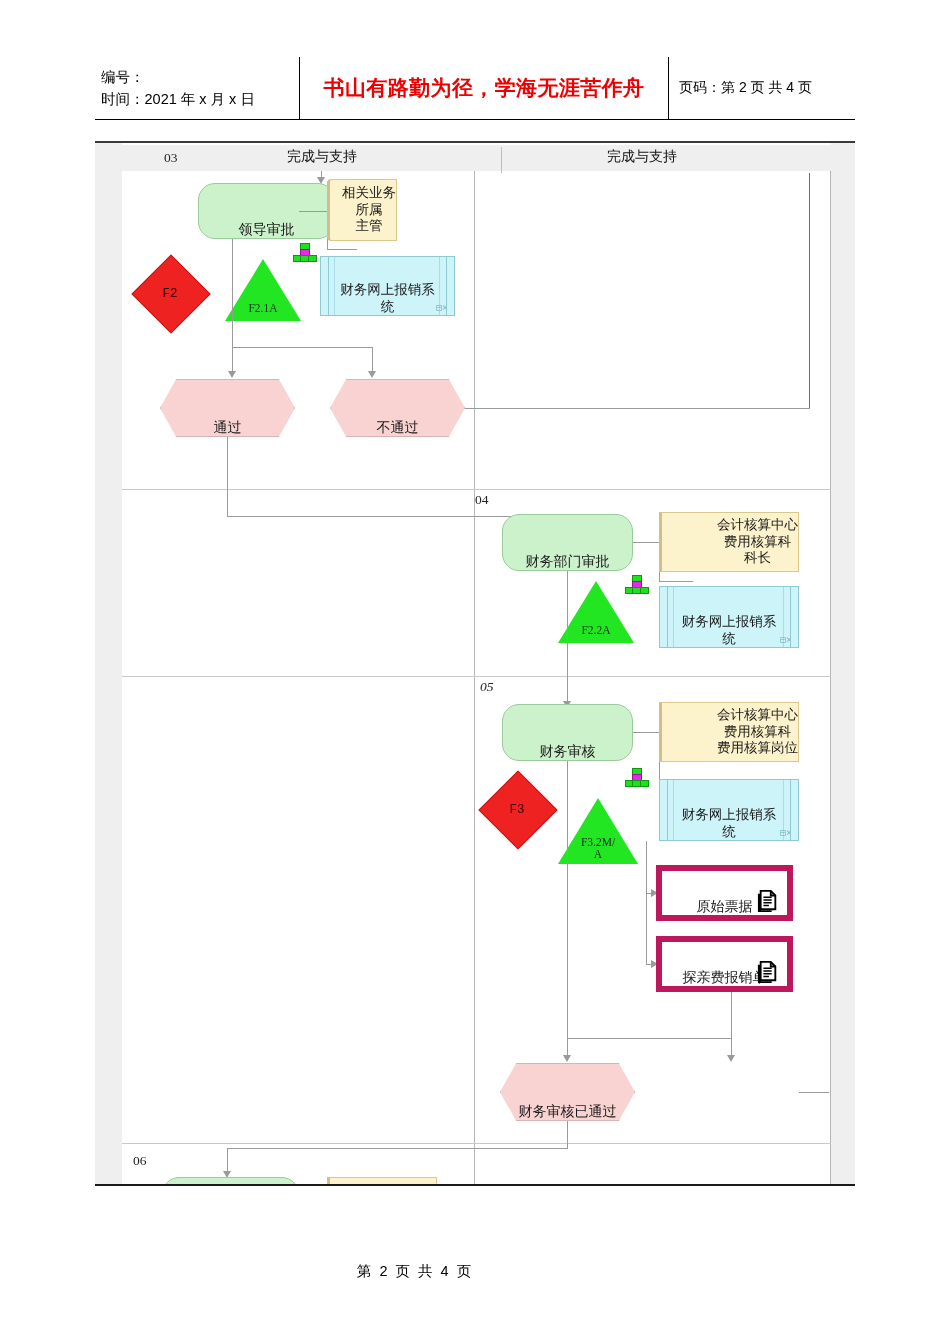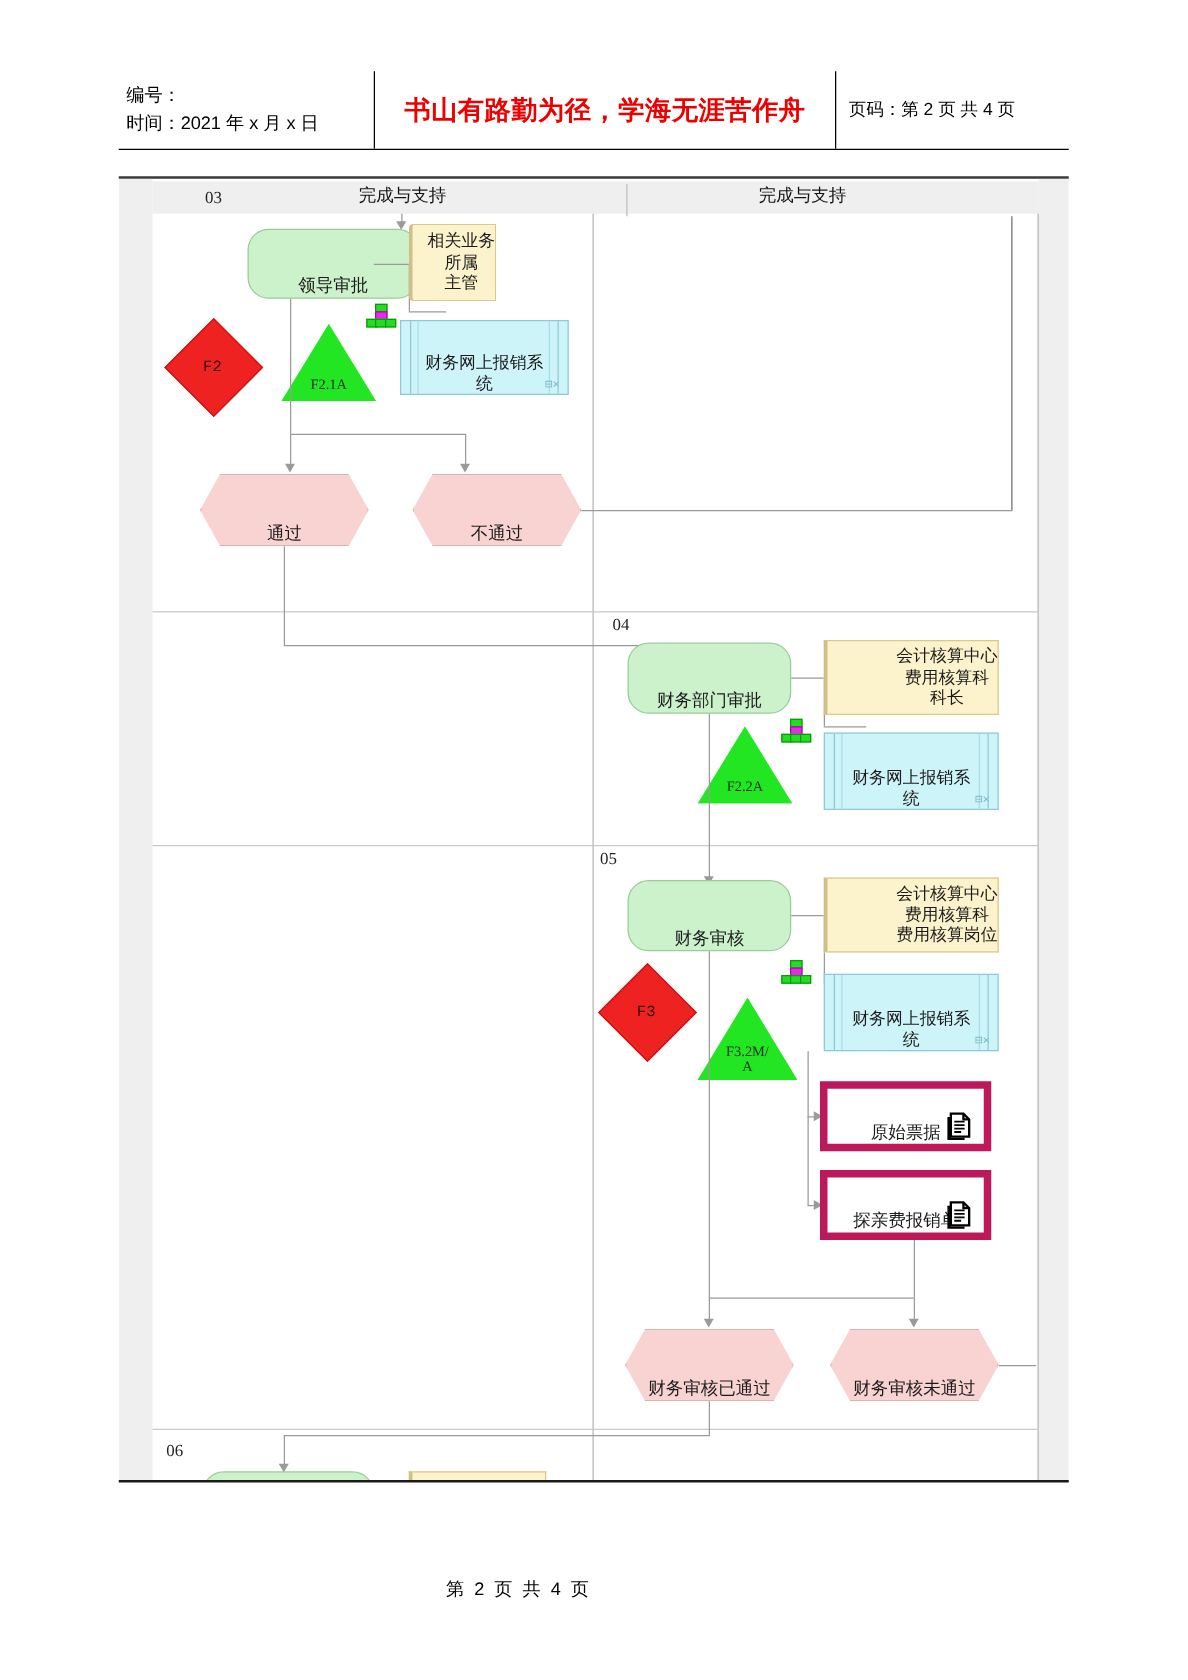--- a/index.html
+++ b/index.html
@@ -354,22 +354,22 @@
 
     </div>
 
     <div class="lane-sep" id="lane-sep-1"></div>
     <div class="lane-sep" id="lane-sep-2"></div>
 
     <div class="stage-rule" style="top:346px;"></div>
     <div class="stage-rule" style="top:533px;"></div>
     <div class="stage-rule" style="top:1000px;"></div>
 
-    <div class="stage-num" style="left:379px; top:349px; padding-left:16px;">04</div>
-    <div class="stage-num" style="left:379px; top:536px; padding-left:6px;">05</div>
+    <div class="stage-num" style="left:379px; top:349px; padding-left:1px;">04</div>
+    <div class="stage-num" style="left:379px; top:536px; padding-left:6px;font-style:italic;">05</div>
     <div class="stage-num" style="left:38px;  top:1010px;">06</div>
 
     <div class="ln v" style="left:226px; top:28px; height:10px;"></div>
     <div class="arrow-d" style="left:222px; top:34px;"></div>
 
     <div class="node proc" style="left:67px; top:40px; width:137px; height:56px;margin-left:36px;">
       <span>领导审批</span>
     </div>
 
     <div class="ln h" style="left:204px; top:68px; width:28px;"></div>
@@ -542,23 +542,20 @@
     <div class="ln v" style="left:472px; top:895px; height:22px;"></div>
     <div class="ln v" style="left:636px; top:895px; height:22px;"></div>
     <div class="ln v" style="left:636px; top:849px; height:46px;"></div>
     <div class="arrow-d" style="left:468px; top:912px;"></div>
     <div class="arrow-d" style="left:632px; top:912px;"></div>
 
     <div class="node hex" style="left:405px; top:920px; width:135px; height:58px;">
       <span>财务审核已通过</span>
     </div>
 
-    <div class="node hex" style="left:569px; top:920px; width:135px; height:58px;">
-      <span>财务审核未通过</span>
-    </div>
 
     <div class="ln v" style="left:472px; top:978px; height:27px;"></div>
     <div class="ln h" style="left:132px; top:1005px; width:341px;"></div>
     <div class="ln v" style="left:132px; top:1005px; height:28px;"></div>
     <div class="arrow-d" style="left:128px; top:1028px;"></div>
 
     <div class="ln h" style="left:704px; top:949px; width:30px;"></div>
 
     <div class="node proc" style="left:67px; top:1034px; width:137px; height:56px;"></div>
     <div class="node note plain" style="left:232px; top:1034px; width:110px; height:56px;"></div>

